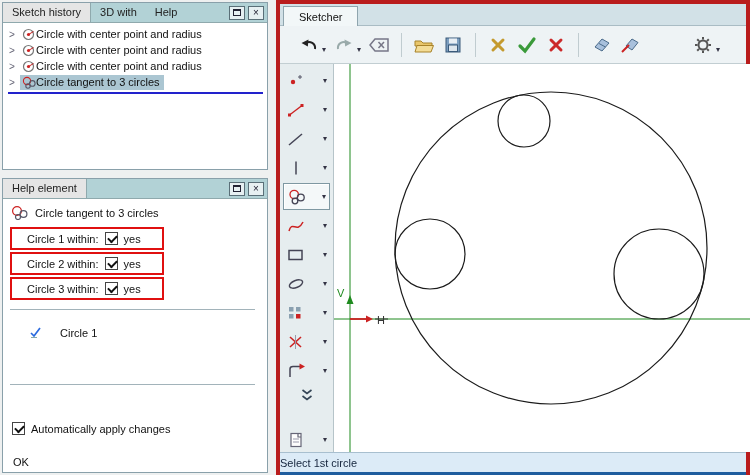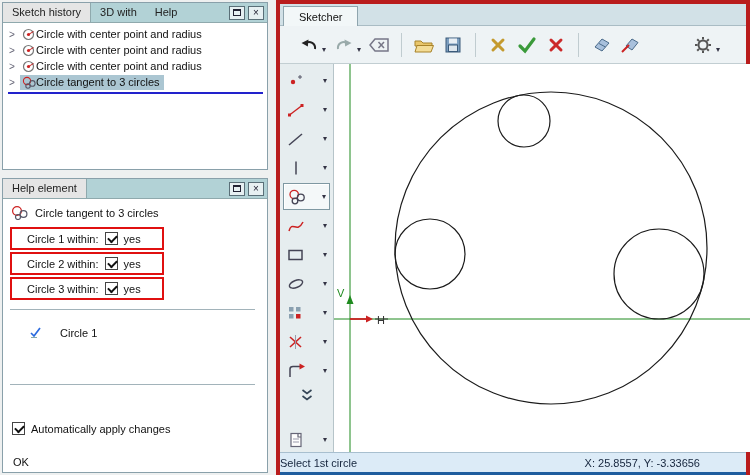--- a/index.html
+++ b/index.html
@@ -397,18 +397,17 @@
 
       <circle cx="217" cy="184" r="156" class="sketch-circle"></circle>
           <circle cx="190" cy="57" r="26" class="sketch-circle"></circle>
           <circle cx="96" cy="190" r="35" class="sketch-circle"></circle>
           <circle cx="325" cy="210" r="45" class="sketch-circle"></circle>
         </svg>
     </div>
 
     <div id="status-bar">
       <span id="status-prompt">Select 1st circle</span>
-      <span id="status-coords">X: 25.8557, Y: -3.33656</span>
     </div>
     <div id="bottom-strip"></div>
   </div>
 
 </div>
 
 </body></html>

